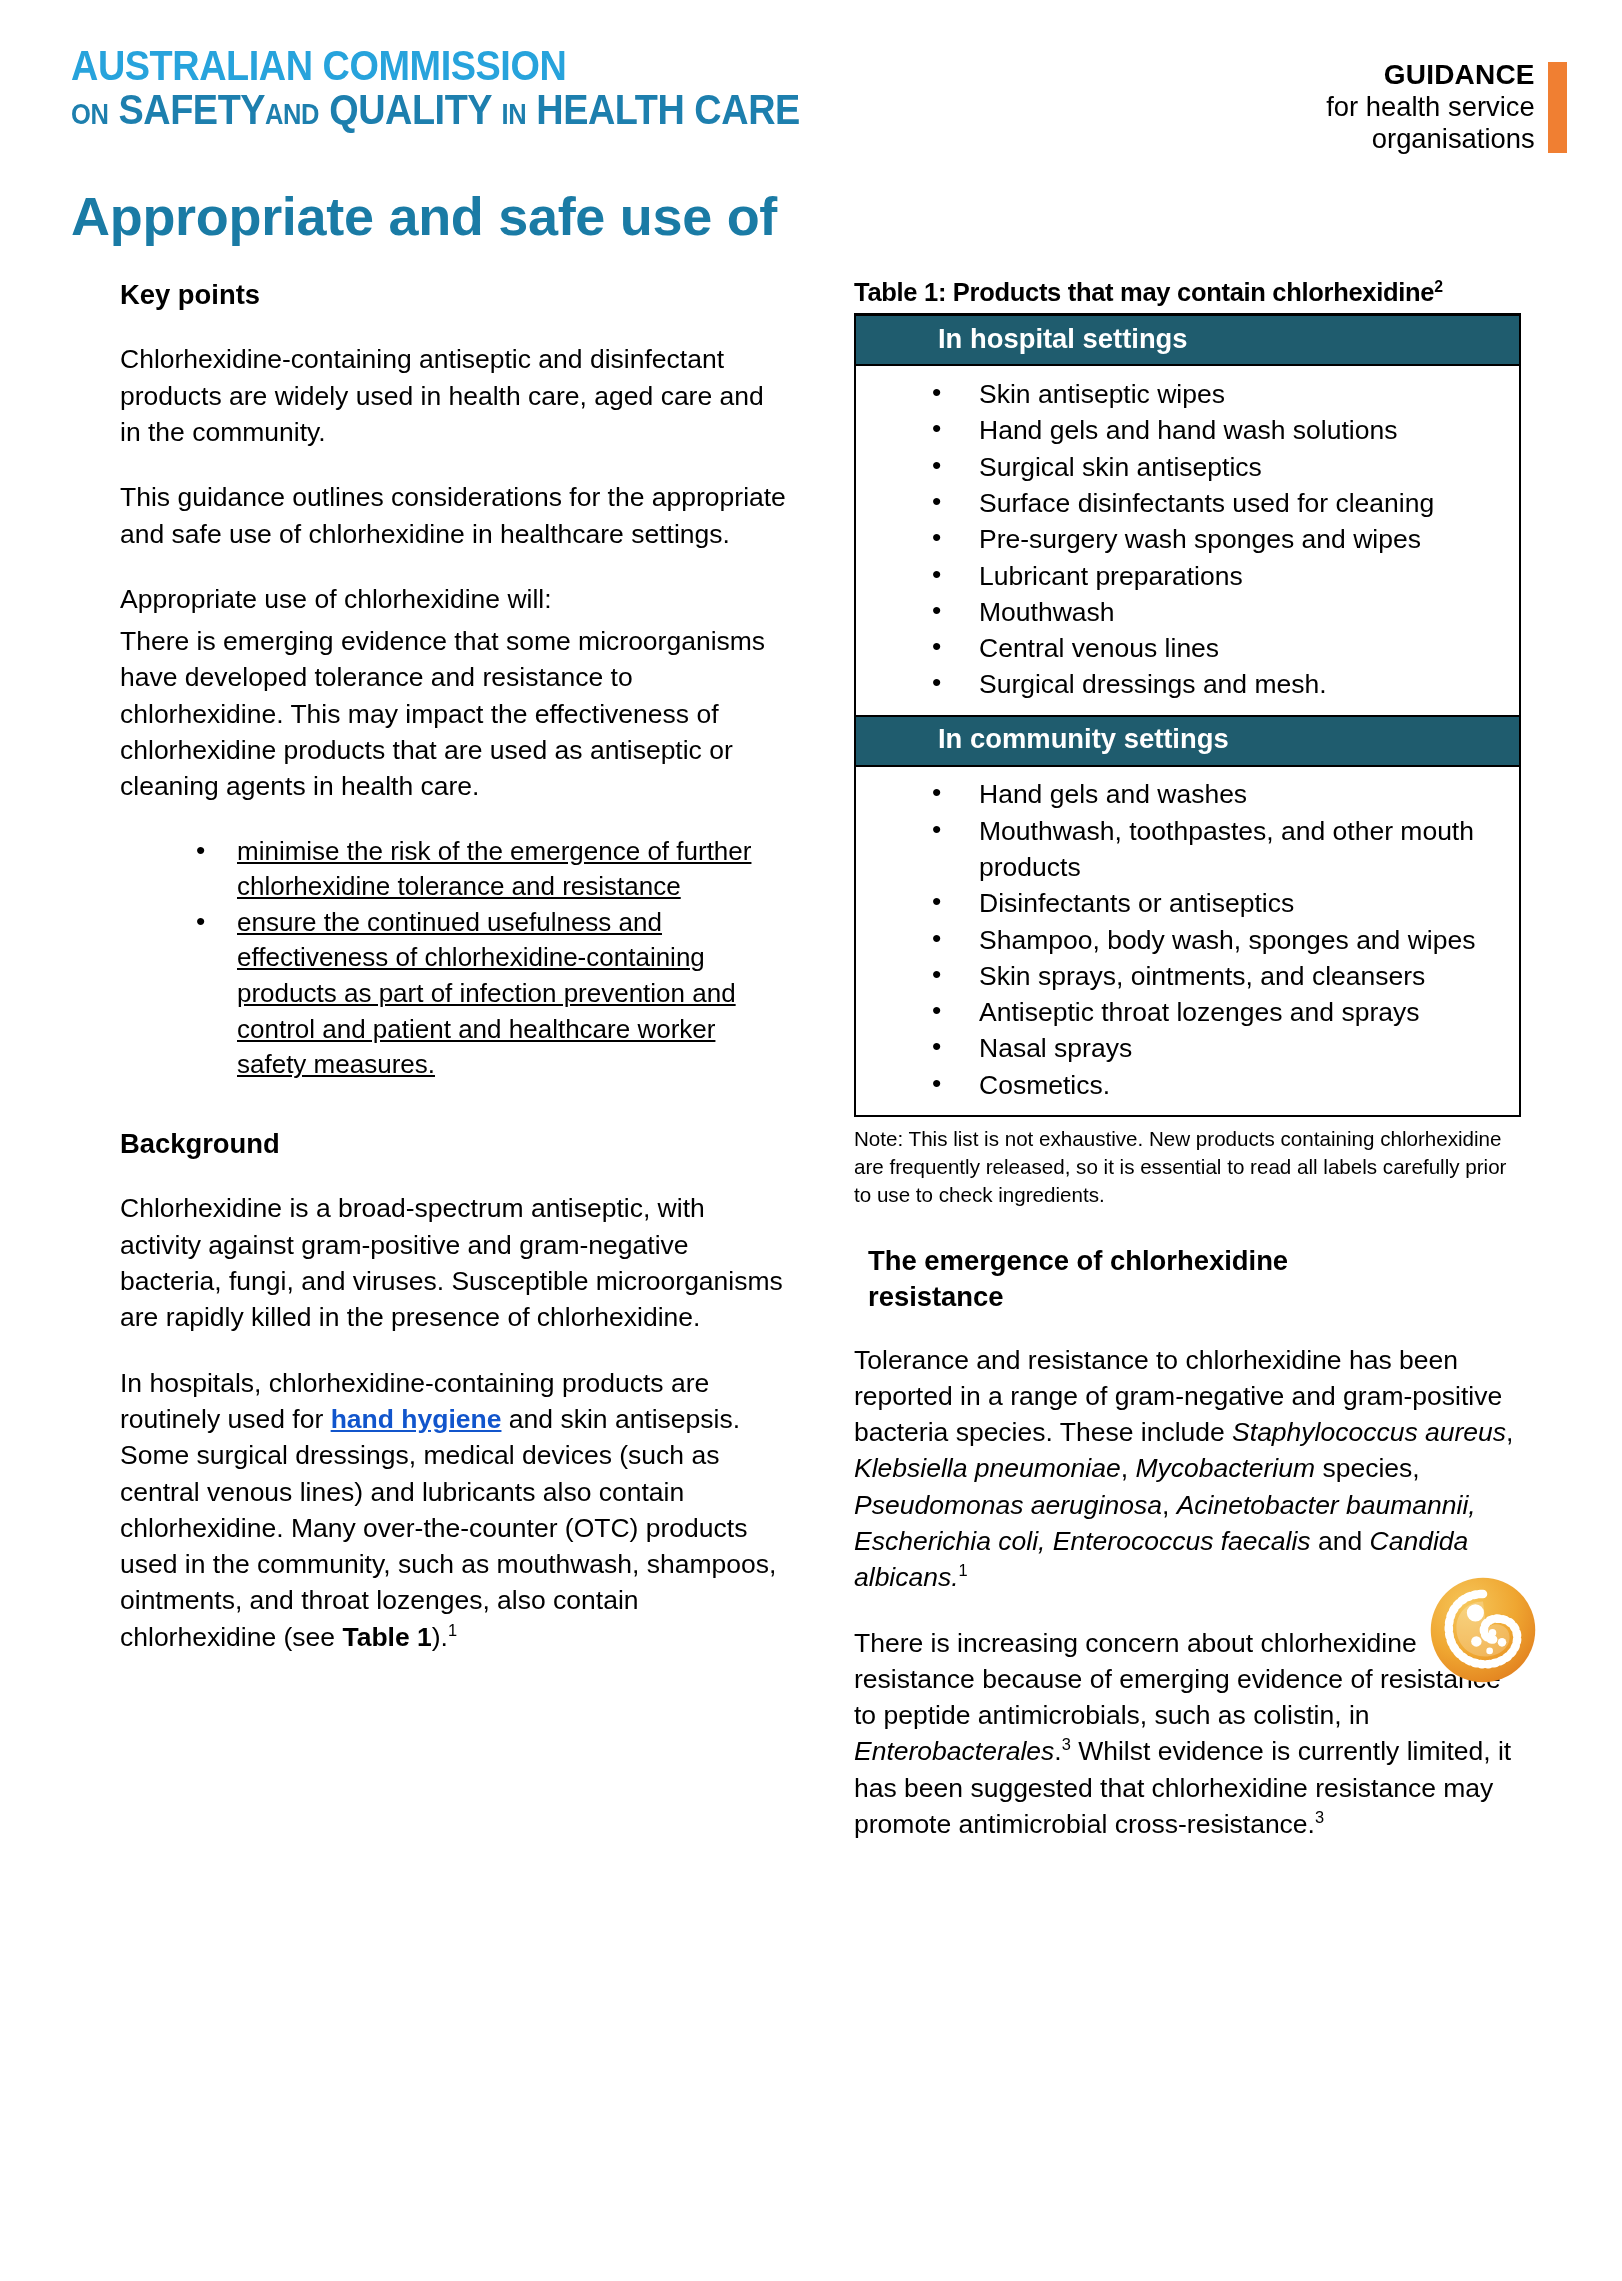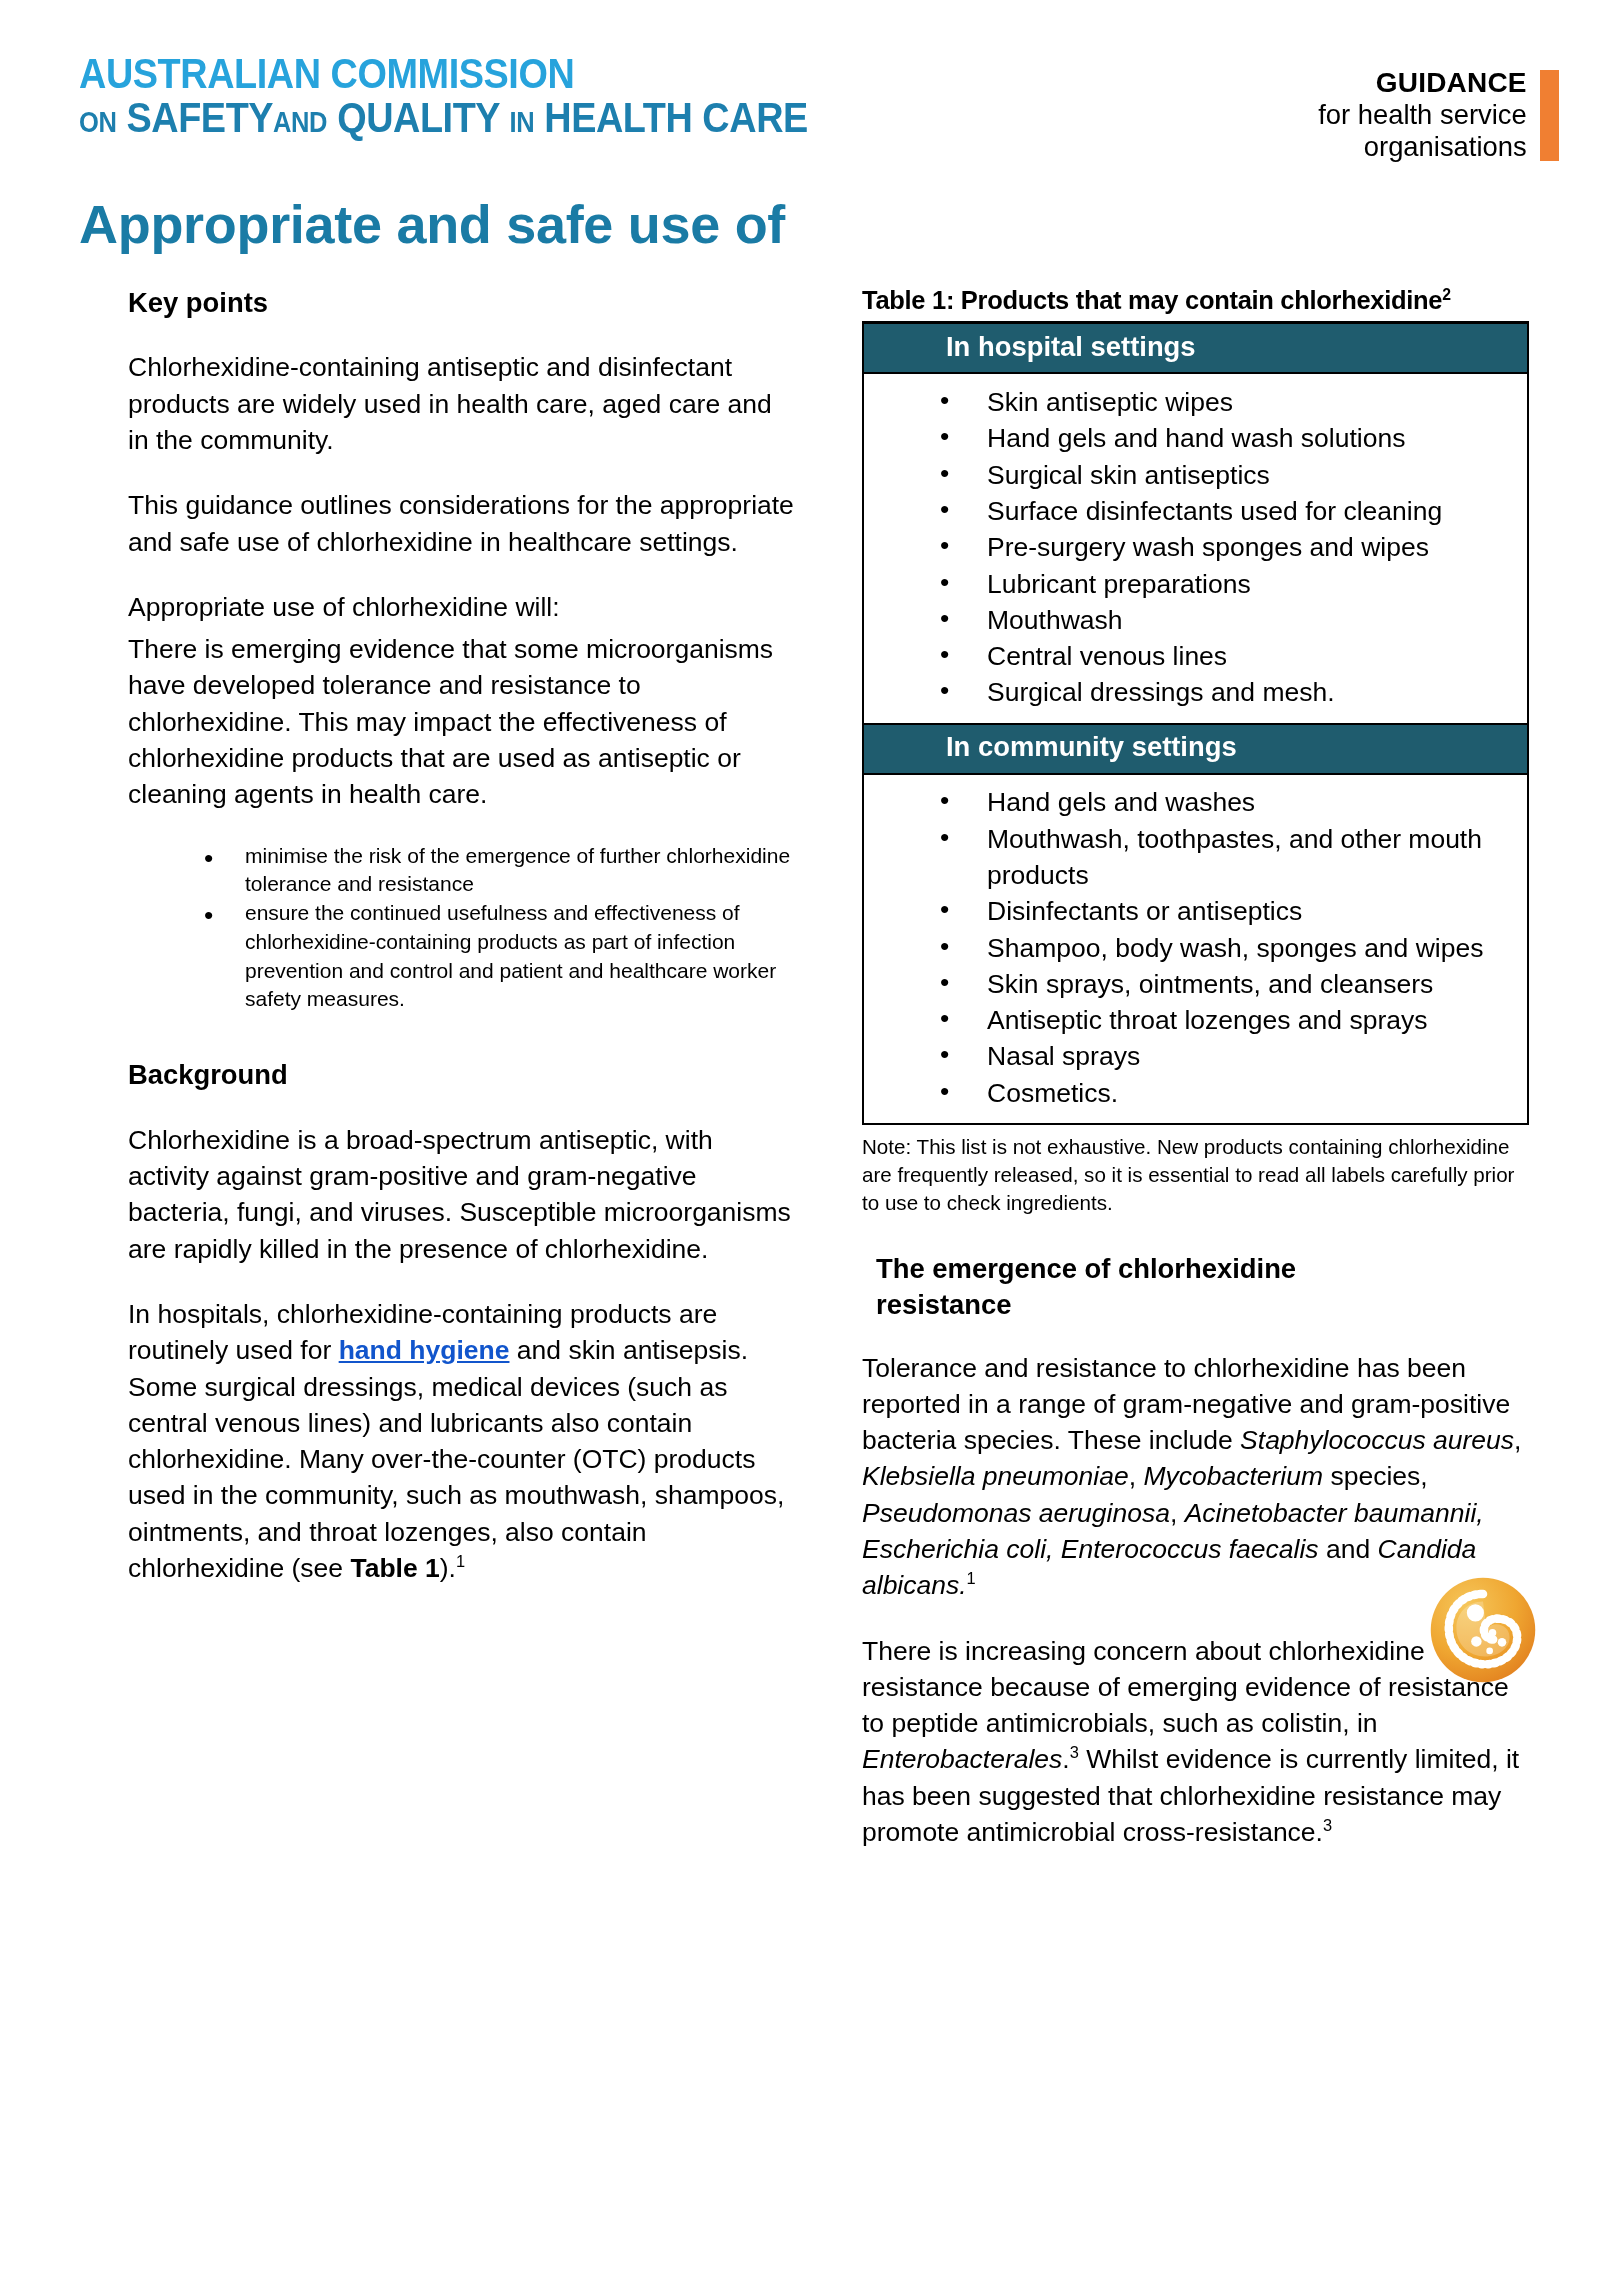--- a/index.html
+++ b/index.html
@@ -14,21 +14,21 @@
     font-family: "Liberation Sans", sans-serif;
     color: #000000;
     position: relative;
     overflow: hidden;
   }
 
   .page {
     position: relative;
     width: 1622px;
     height: 1724px;
-    padding: 12px;
+    padding: 4px;
   }
 
   
   .header {
     display: flex;
     align-items: flex-start;
     justify-content: space-between;
     padding: 41px 51px 0 67px;
     height: 186px;
   }
@@ -132,25 +132,26 @@
     text-decoration: underline;
     font-weight: bold;
   }
 
   ul.doc-list {
     margin: 0 0 29px 0;
     padding-left: 76px;
     list-style: none;
   }
   ul.doc-list li {
-    font-size: 21px;
+    font-size: 26px;
     line-height: 1.37;
     margin-bottom: 0px;
     position: relative;
     padding-left: 41px;
+    text-decoration: underline;
   }
   ul.doc-list li::before {
     content: "\2022";
     position: absolute;
     left: 0;
     top: -2px;
     font-size: 26.5px;
   }
 
   sup { font-size: 0.62em; vertical-align: super; line-height: 0; }

